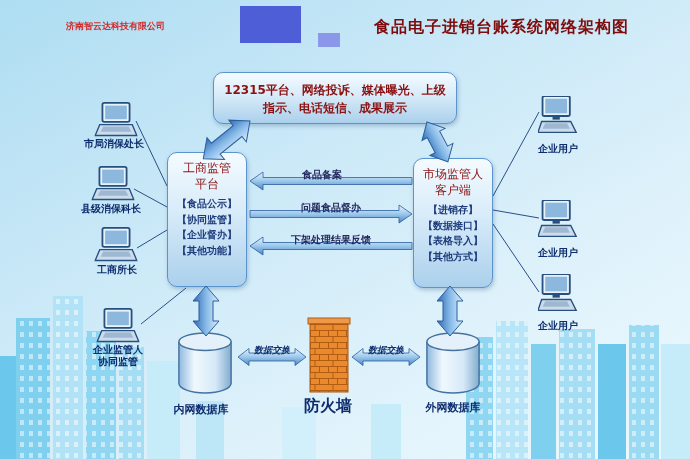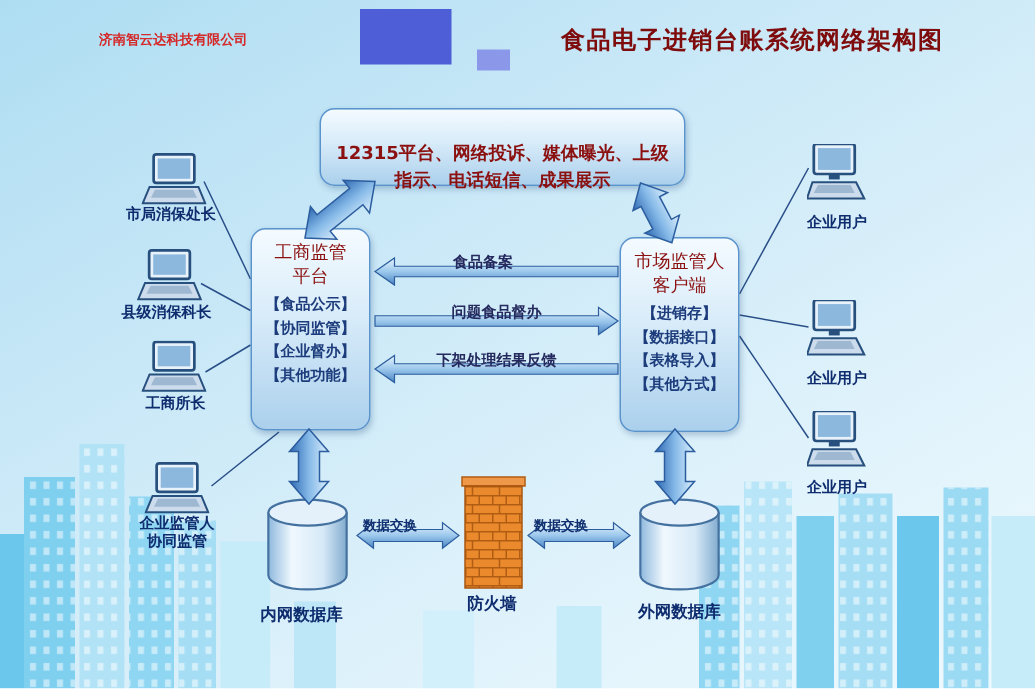--- a/index.html
+++ b/index.html
@@ -10,33 +10,33 @@
   .layer-bg { z-index:0; }
   .layer-arrows { z-index:2; }
   .company { position:absolute; left:66px; top:20px; font-size:9px; font-weight:bold; color:#d42a2a; z-index:3; white-space:nowrap; }
   .title { position:absolute; left:374px; top:17px; font-size:16px; font-weight:bold; color:#7e0c0c; letter-spacing:1px; z-index:3; white-space:nowrap; }
   .deco { position:absolute; z-index:1; }
   .deco1 { left:240px; top:6px; width:61px; height:37px; background:#4d5ed6; }
   .deco2 { left:318px; top:33px; width:22px; height:14px; background:#8b97e9; }
   .box { position:absolute; z-index:1; border:1px solid #5b93cc; border-radius:10px; text-align:center;
     background:linear-gradient(180deg,#f4fbff 0%,#d7ebf9 45%,#abd0ec 100%);
     box-shadow:1px 2px 4px rgba(40,80,130,.3); }
-  .top-box { left:213px; top:72px; width:244px; height:52px; padding-top:20px; }
+  .top-box { left:213px; top:72px; width:244px; height:52px; padding-top:8px; }
   .redline { font-size:12px; font-weight:bold; color:#8b1111; line-height:1.5; white-space:nowrap; }
   .side-box .box-title { margin-top:8px; font-size:12px; font-weight:normal; color:#8b1111; line-height:1.3; }
   .side-box .tline { display:block; }
   .box-items { margin-top:4px; }
   .bitem { font-size:10px; font-weight:bold; color:#1d3c7c; line-height:1.55; white-space:nowrap; }
   .station { position:absolute; z-index:1; }
   .station svg { display:block; }
   .small-label { position:absolute; z-index:3; font-weight:bold; color:#0e2c6e; text-align:center; font-size:10px; line-height:1.15; }
   .flow-label { position:absolute; z-index:3; font-size:10px; font-weight:bold; color:#252a5e; text-align:left; white-space:nowrap; }
-  .exchange-label { position:absolute; z-index:3; font-size:9px; font-weight:bold; color:#103070; white-space:nowrap; }
+  .exchange-label { position:absolute; z-index:3; font-size:9px; font-weight:bold; font-style:italic; color:#103070; text-align:center; white-space:nowrap; }
   .db-label { font-size:11px; }
-  .fw-label { font-size:11px; }
+  .fw-label { font-size:16px; }
 </style>
 </head>
 <body>
 
 <div class="canvas">
 
   <svg class="layer-bg" viewBox="0 0 690 459">
     <defs>
       <pattern id="winpat" width="9" height="11" patternUnits="userSpaceOnUse">
         <rect x="2" y="2" width="4" height="5" fill="rgba(255,255,255,0.5)"></rect>

